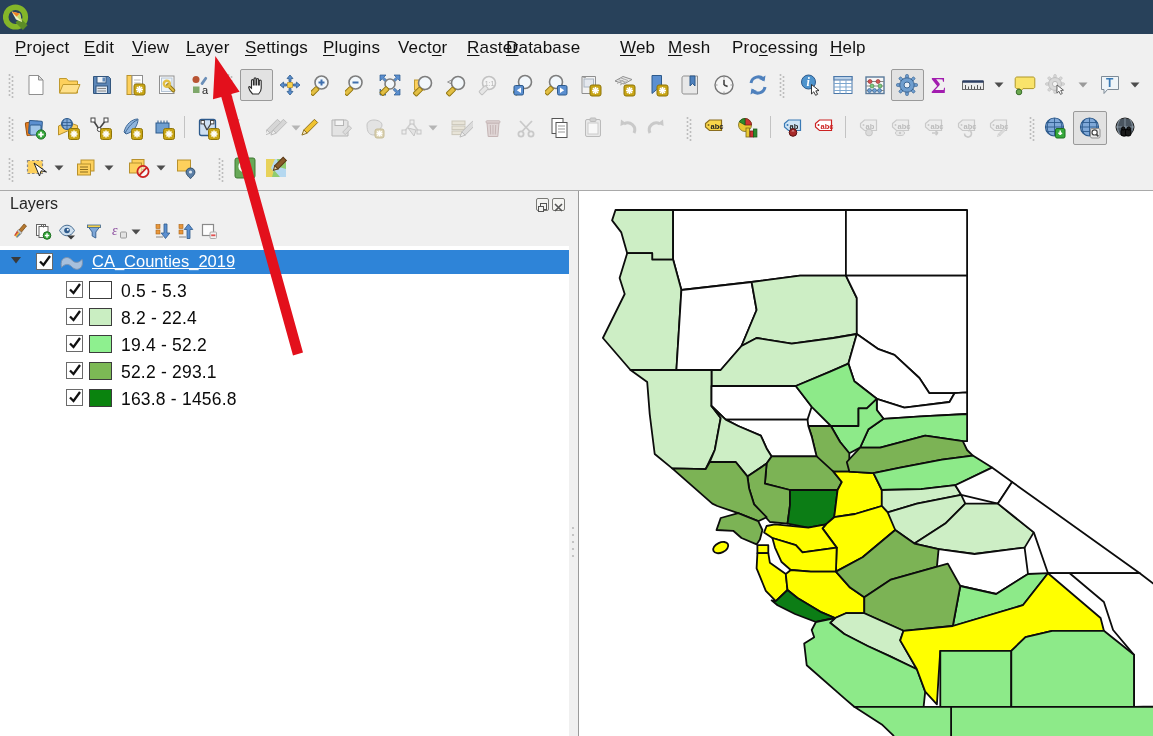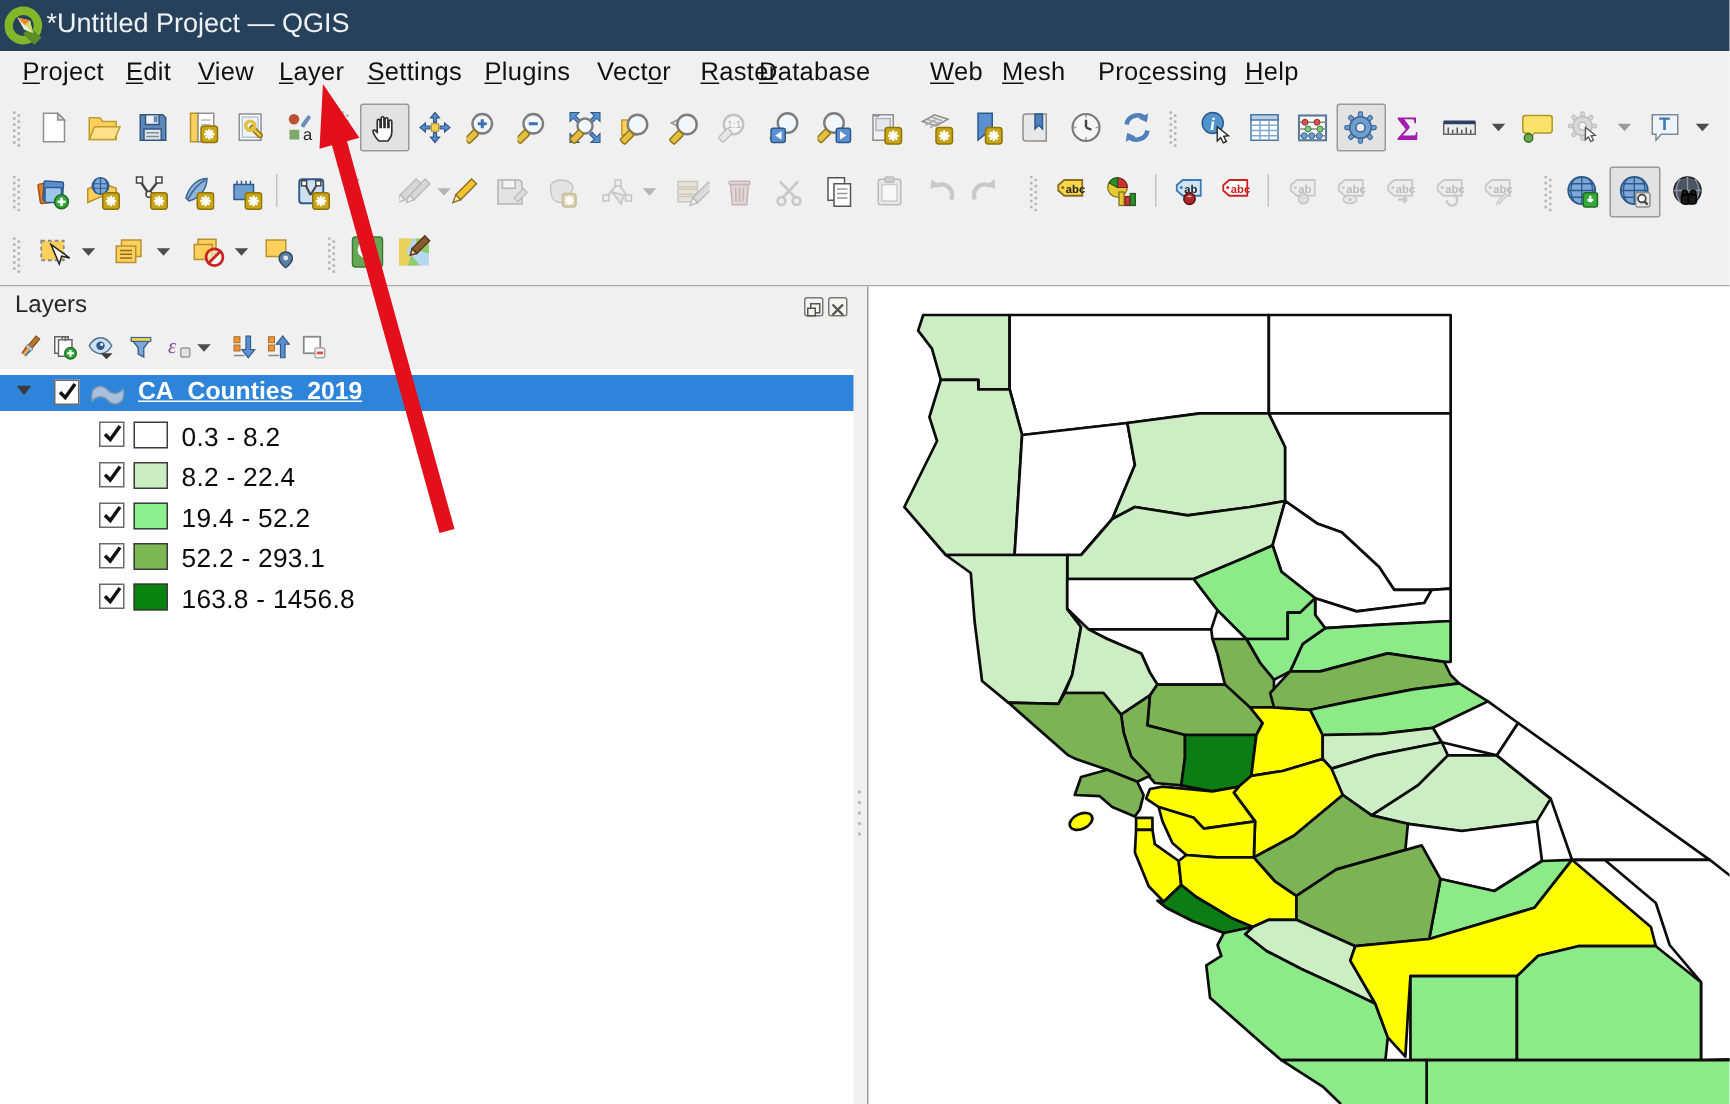--- a/index.html
+++ b/index.html
@@ -1,21 +1,20 @@
 <!DOCTYPE html>
 <html><head><meta charset="utf-8"><title>QGIS</title><style>html,body{margin:0;padding:0;width:1153px;height:736px;overflow:hidden;font-family:"Liberation Sans",sans-serif;-webkit-font-smoothing:antialiased;}*{box-sizing:border-box;}.abs{position:absolute;}#titlebar{position:absolute;left:0;top:0;width:1153px;height:34px;background:#28415a;}#titlebar .t{position:absolute;left:31px;top:5px;color:#eef2f6;font-size:18px;}#menubar{position:absolute;left:0;top:34px;width:1153px;height:30px;background:#f0f0f0;}.mi{position:absolute;top:4px;font-size:17px;letter-spacing:0.2px;color:#111;}.mi u{text-decoration-thickness:1px;text-underline-offset:2px;}#tbs{position:absolute;left:0;top:64px;width:1153px;height:127px;background:#f0f0f0;border-bottom:1px solid #a9a9a9;}#panel{position:absolute;left:0;top:191px;width:578px;height:545px;background:#f0f0f0;}#ptitle{position:absolute;left:10px;top:4px;font-size:16px;color:#262626;}.pbtn{position:absolute;top:7px;width:13px;height:13px;border:1px solid #7a7a76;border-radius:2px;background:#f4f4f2;}#tree{position:absolute;left:0px;top:55px;width:569px;height:490px;background:#fff;}#selrow{position:absolute;left:0px;top:59px;width:569px;height:24px;background:#2e84d8;}.cb{position:absolute;width:17px;height:17px;background:#fff;border:1px solid #6a6a6a;}.sw{position:absolute;width:23px;height:18px;border:1px solid #3c3c3c;}.lt{position:absolute;font-size:17.5px;letter-spacing:0.2px;color:#0a0a0a;}#canvas{position:absolute;left:578px;top:191px;width:575px;height:545px;background:#fff;border-left:1px solid #9a9a9a;}</style></head><body>
 <div id="titlebar">
     <svg style="position:absolute;left:3px;top:4px" width="26" height="26" viewBox="0 0 26 26">
       <circle cx="12.5" cy="13" r="9.8" fill="none" stroke="#84b629" stroke-width="5.6"></circle>
       <rect x="14.5" y="14.8" width="10.5" height="6.6" transform="rotate(45 17 17.5)" fill="#5d8d27"></rect>
       <path d="M8.6 7.6l8.4 2 2 8.4-6-2.4z" fill="#e8f2cc"></path>
       <path d="M8.6 7.6l8.4 2-3.4 3.2z" fill="#ee8422"></path>
       <path d="M17 9.6l2 8.4-5.2-5.2z" fill="#c8dc6a"></path>
     </svg>
-    <span class="t">*Untitled Project — QGIS</span>
   </div>
 <div id="menubar">
     <span class="mi" style="left:15px"><u>P</u>roject</span>
     <span class="mi" style="left:84px"><u>E</u>dit</span>
     <span class="mi" style="left:132px"><u>V</u>iew</span>
     <span class="mi" style="left:186px"><u>L</u>ayer</span>
     <span class="mi" style="left:245px"><u>S</u>ettings</span>
     <span class="mi" style="left:323px"><u>P</u>lugins</span>
     <span class="mi" style="left:398px">Vect<u>o</u>r</span>
     <span class="mi" style="left:467px"><u>R</u>aster</span>
@@ -866,27 +865,27 @@
     <svg style="position:absolute;left:11px;top:66px" width="10" height="7" viewBox="0 0 10 7">
       <path d="M0 0h10L5 6.5z" fill="#3a3a3a"></path>
     </svg>
     <div class="cb" style="left:36px;top:62px"></div>
     <svg style="position:absolute;left:38px;top:63px" width="14" height="14" viewBox="0 0 14 14">
       <path d="M2 7.5L5.5 11 12 2" fill="none" stroke="#111" stroke-width="2.3"></path>
     </svg>
     <svg style="position:absolute;left:60px;top:64px" width="24" height="15" viewBox="0 0 24 15">
       <path d="M2.2 4.8C5.5 1.4 9 2 12 5.2c3 3.2 7 2.8 10-0.8 0.8 2.6 0.6 5.4-0.6 7.6-3.3 3.4-6.8 2.8-9.8-0.4-3-3.2-7-2.8-10 0.8C0.8 9.8 1 7 2.2 4.8z" fill="#a8c0dc" stroke="#7d94b0" stroke-width="1"></path>
     </svg>
-    <span style="position:absolute;left:92px;top:61px;font-size:16.5px;color:#fff;font-weight:bold;text-decoration:underline">CA_Counties_2019</span>
+    <span style="position:absolute;left:92px;top:61px;font-size:16.5px;color:#fff;font-weight:normal;text-decoration:underline">CA_Counties_2019</span>
     <div class="cb" style="left:66px;top:90px"></div>
     <svg style="position:absolute;left:68px;top:91px" width="14" height="14" viewBox="0 0 14 14">
       <path d="M2 7.5L5.5 11 12 2" fill="none" stroke="#111" stroke-width="2.3"></path>
     </svg>
     <div class="sw" style="left:89px;top:90px;background:#ffffff"></div>
-    <span class="lt" style="left:121px;top:90px">0.3 - 8.2</span>
+    <span class="lt" style="left:121px;top:90px">0.5 - 5.3</span>
     <div class="cb" style="left:66px;top:117px"></div>
     <svg style="position:absolute;left:68px;top:118px" width="14" height="14" viewBox="0 0 14 14">
       <path d="M2 7.5L5.5 11 12 2" fill="none" stroke="#111" stroke-width="2.3"></path>
     </svg>
     <div class="sw" style="left:89px;top:117px;background:#caeec2"></div>
     <span class="lt" style="left:121px;top:117px">8.2 - 22.4</span>
     <div class="cb" style="left:66px;top:144px"></div>
     <svg style="position:absolute;left:68px;top:145px" width="14" height="14" viewBox="0 0 14 14">
       <path d="M2 7.5L5.5 11 12 2" fill="none" stroke="#111" stroke-width="2.3"></path>
     </svg>

